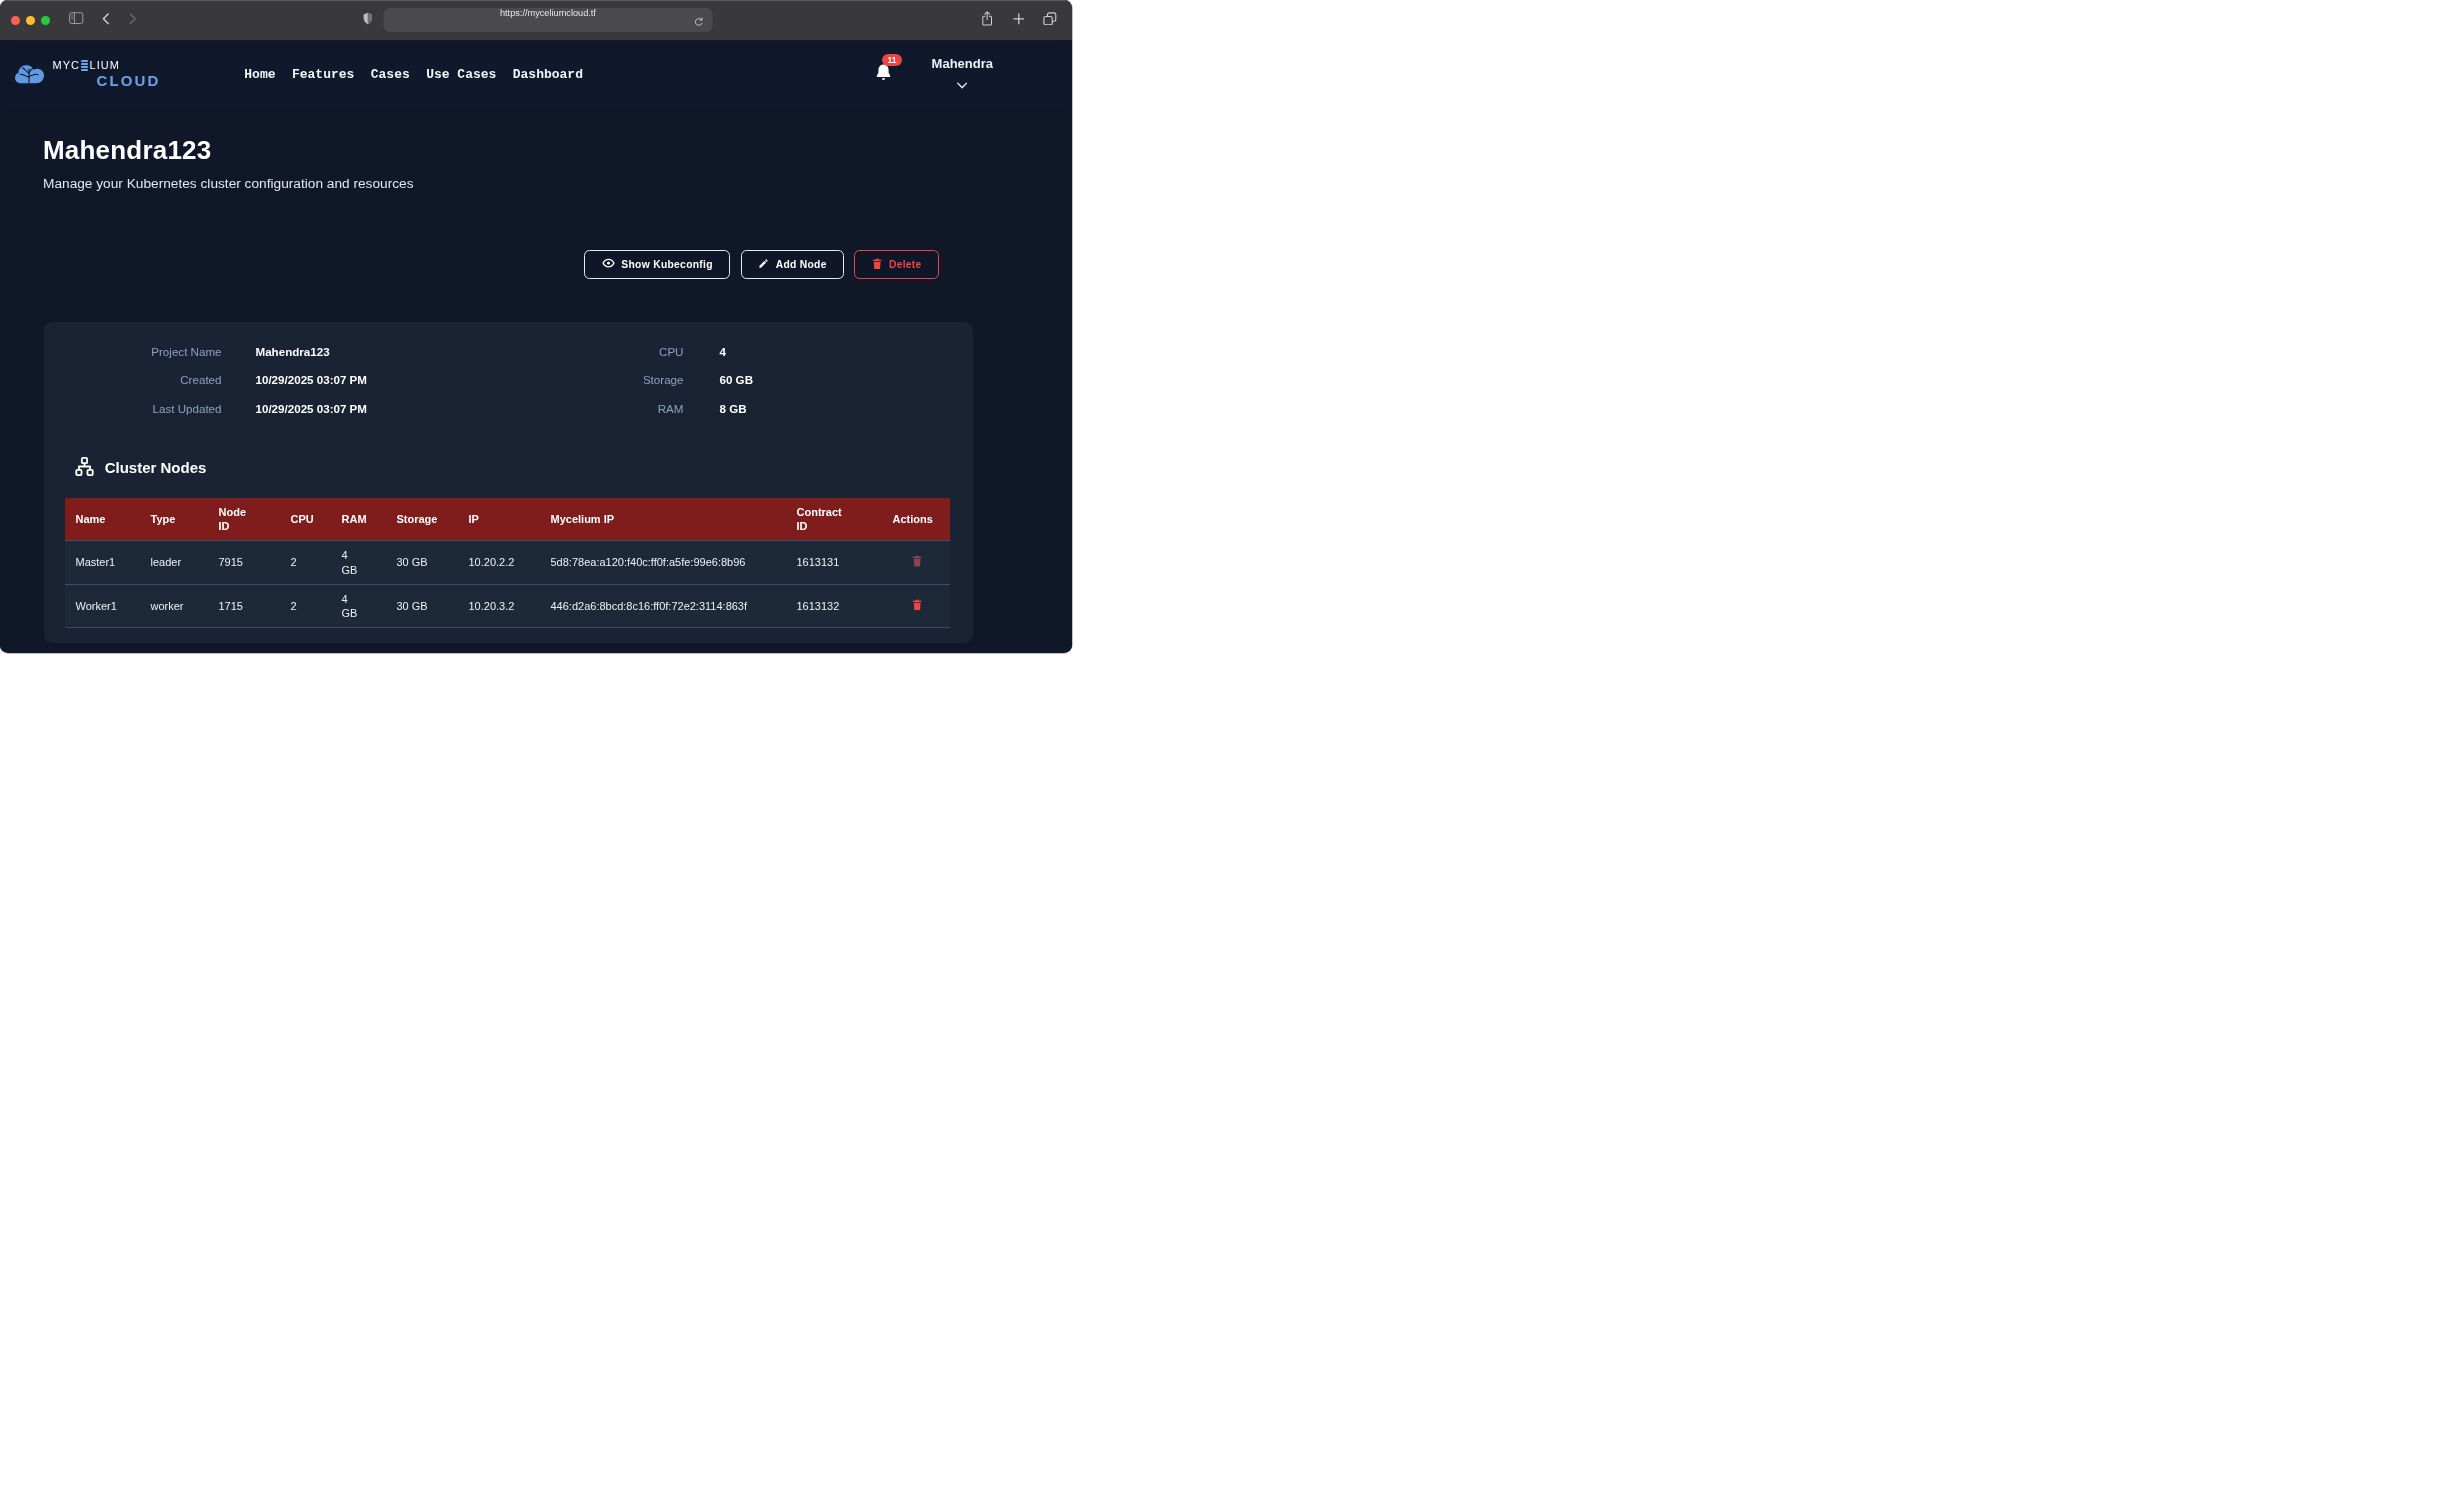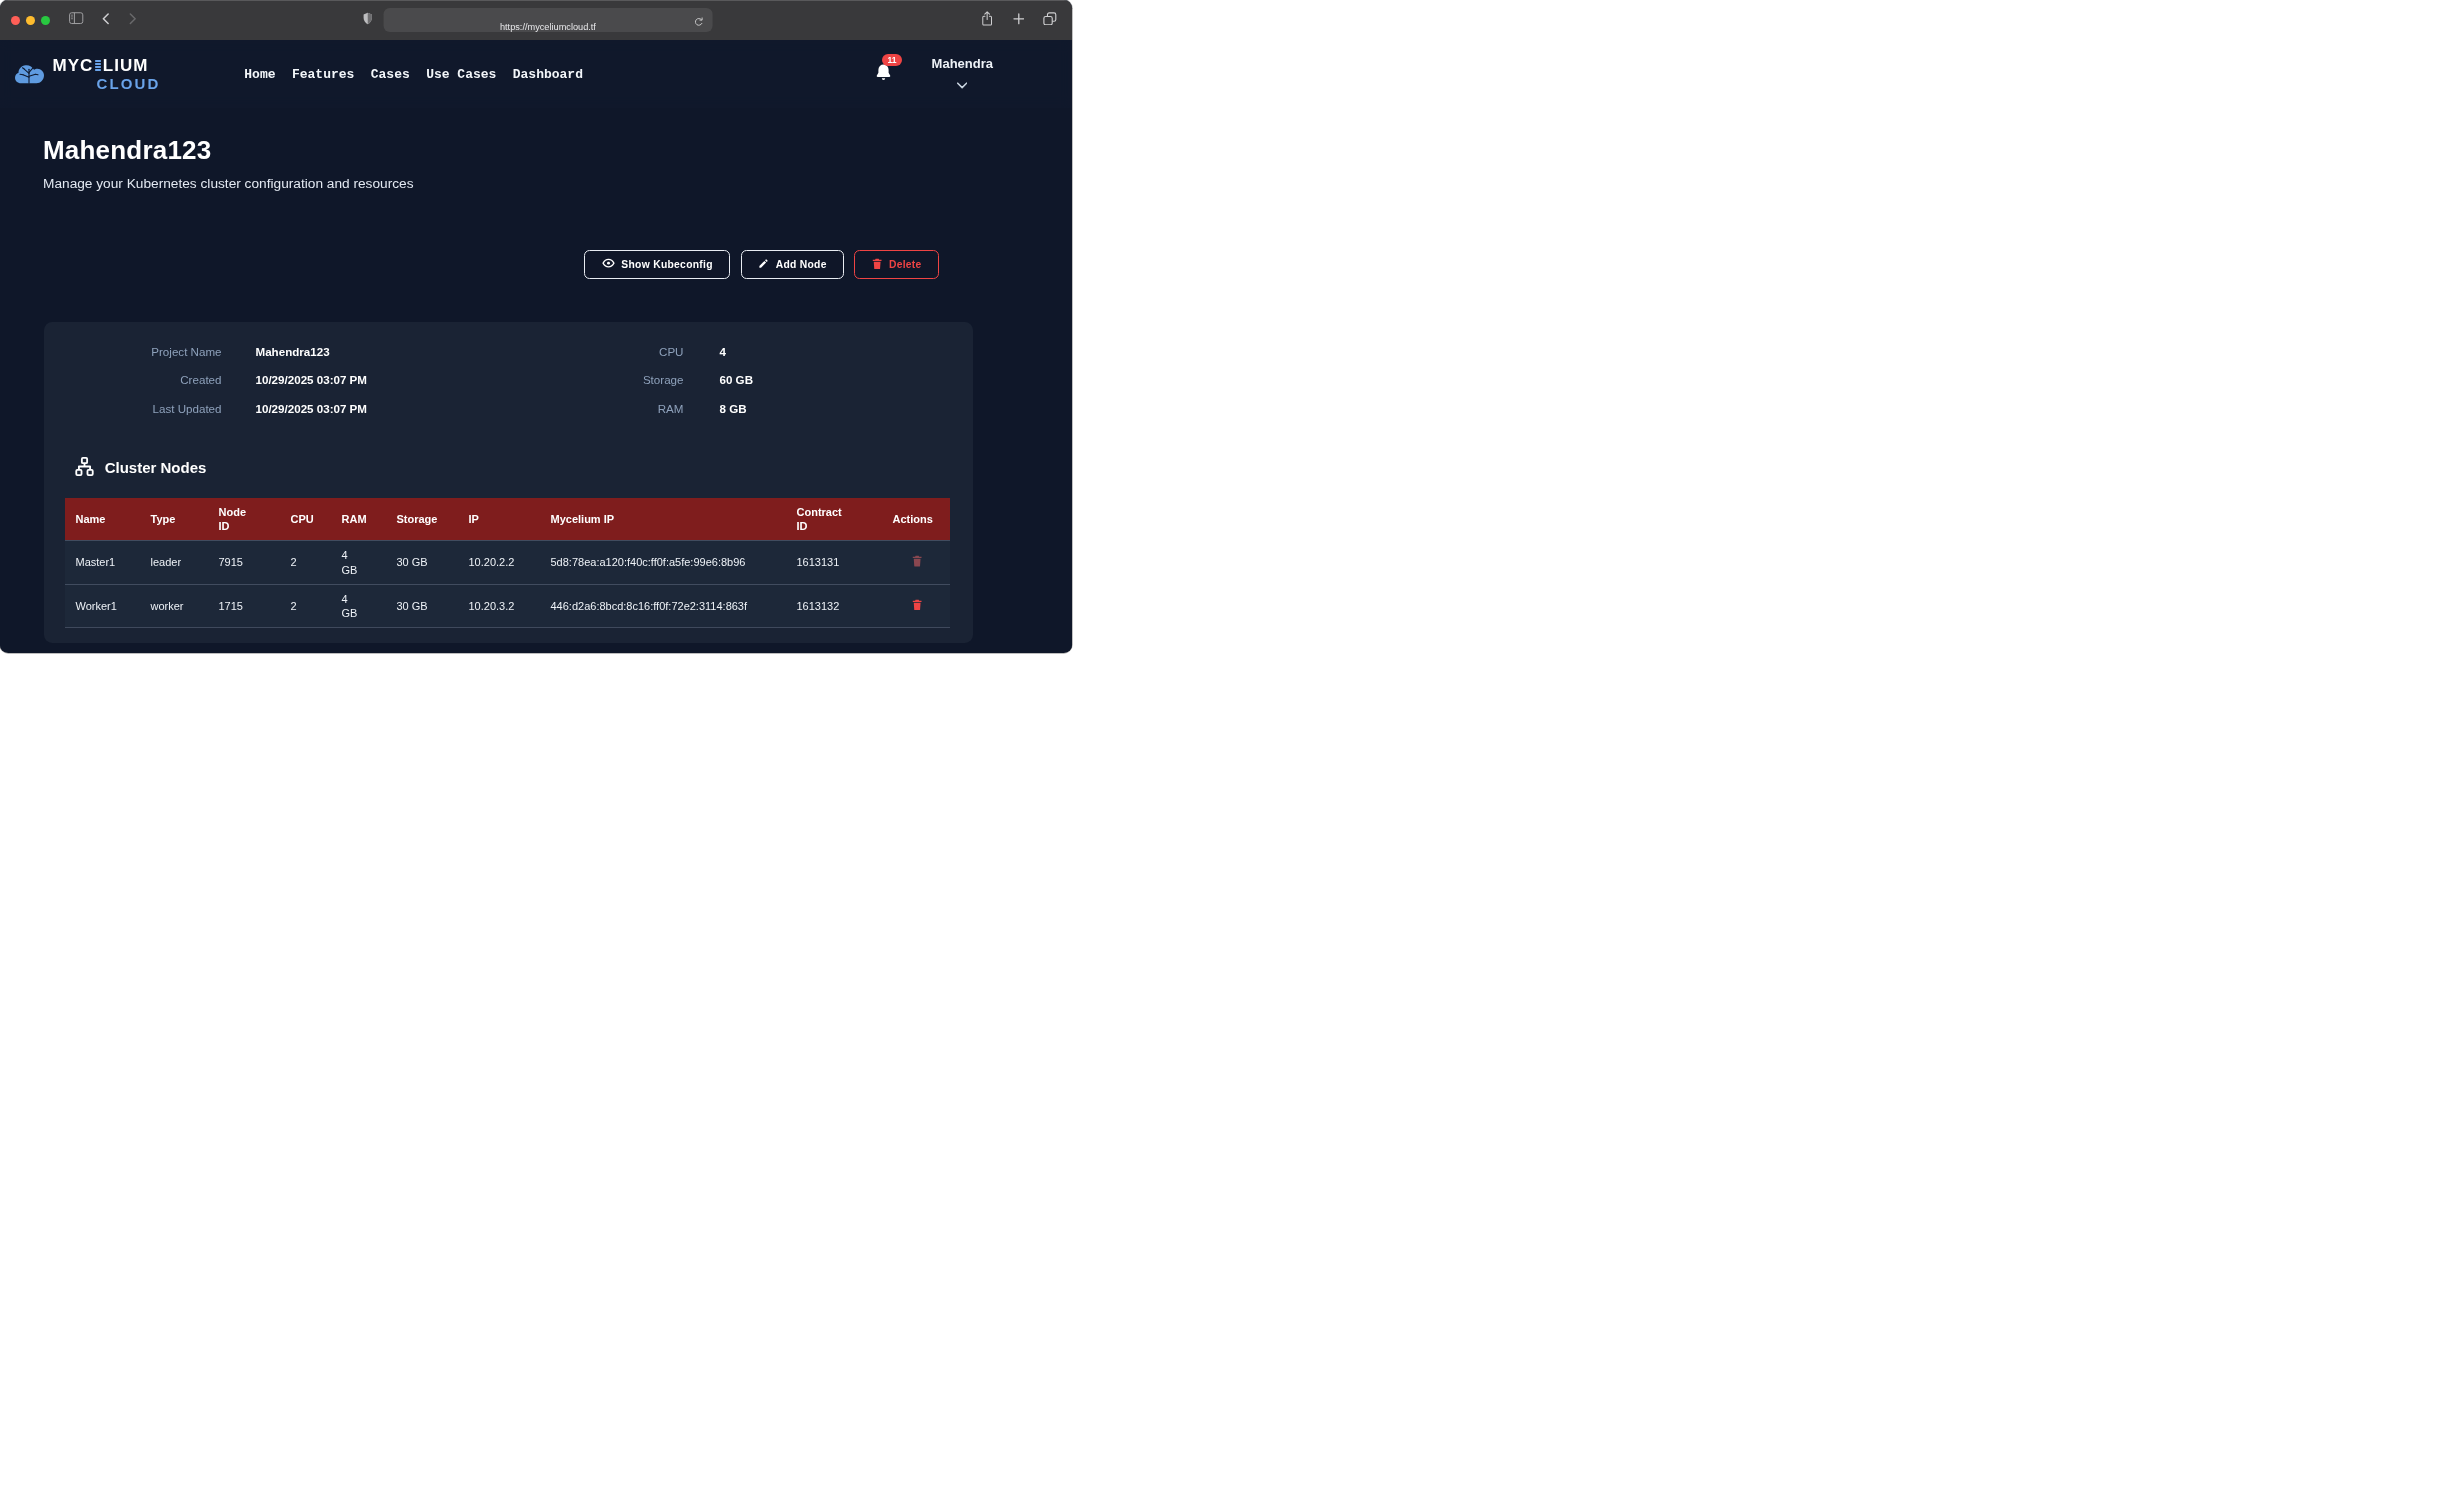--- a/index.html
+++ b/index.html
@@ -25,36 +25,36 @@
   .tl.red { background:#ff5f57; } .tl.yellow { background:#febc2e; } .tl.green { background:#28c840; }
   .chrome-btn { background:none; border:none; cursor:pointer; display:flex; align-items:center; justify-content:center; padding:2.7px; }
   .sidebar-btn { margin-left:16.4px; }
   .nav-arrows { display:flex; gap:15px; margin-left:12.3px; }
   .urlbar-wrap {
     position:absolute; left:50%; top:8.2px; transform:translateX(-50%);
     display:flex; align-items:center; gap:8.2px;
   }
   .urlbar {
     width:329px; height:24px; background:#4a4a4c; border-radius:6.2px;
-    display:flex; align-items:flex-end; justify-content:center; position:relative;
+    display:flex; align-items:flex-start; justify-content:center; position:relative;
     color:#e9e9eb; font-size:9.2px; cursor:text;
   }
   .reload-btn { position:absolute; right:6.2px; top:4.8px; }
   .chrome-right { position:absolute; right:12.3px; top:0; height:40px; display:flex; align-items:center; gap:13.7px; }
   
   .page { position:relative; height:612px; background:#0f1729; overflow:hidden; }
   .topnav {
     position:absolute; top:0; left:0; right:0; height:68px; z-index:5;
     background:rgba(16,25,44,0.80);
     backdrop-filter: blur(6.2px); -webkit-backdrop-filter: blur(6.2px);
     display:flex; align-items:center; padding:0 79px 0 13.7px;
   }
   .brand { display:flex; align-items:center; gap:6.8px; cursor:pointer; }
   .brand-text { line-height:1; }
-  .brand-l1 { display:flex; align-items:center; font-size:17px; font-weight:700; letter-spacing:1px; color:#ffffff;text-align:right; }
+  .brand-l1 { display:flex; align-items:center; font-size:11px; font-weight:400; letter-spacing:1px; color:#ffffff;text-align:right; }
   .logo-e { display:inline-flex; flex-direction:column; gap:1.4px; margin:0 1.4px; }
   .logo-e i { display:block; width:6.8px; height:1.6px; background:#6aa3e9; border-radius:0.7px; }
   .brand-l2 { margin-top:2.1px; font-size:15px; font-weight:800; letter-spacing:2.1px; color:#6aa3e9;margin-left:44px; }
   .menu { display:flex; gap:16.4px; margin-left:84px; }
   .menu a { color:#f3f6fa; font-size:13px; font-weight:600; text-decoration:none; cursor:pointer;font-family:Liberation Mono, monospace; }
   .bell-wrap { margin-left:auto; position:relative; cursor:pointer; background:none; border:none; }
   .badge {
     position:absolute; top:-9.6px; right:-10.3px; background:#ef4444; color:#fff;
     font-size:8.5px; font-weight:700; padding:2.1px 5.5px; border-radius:8.2px; line-height:1;
   }

